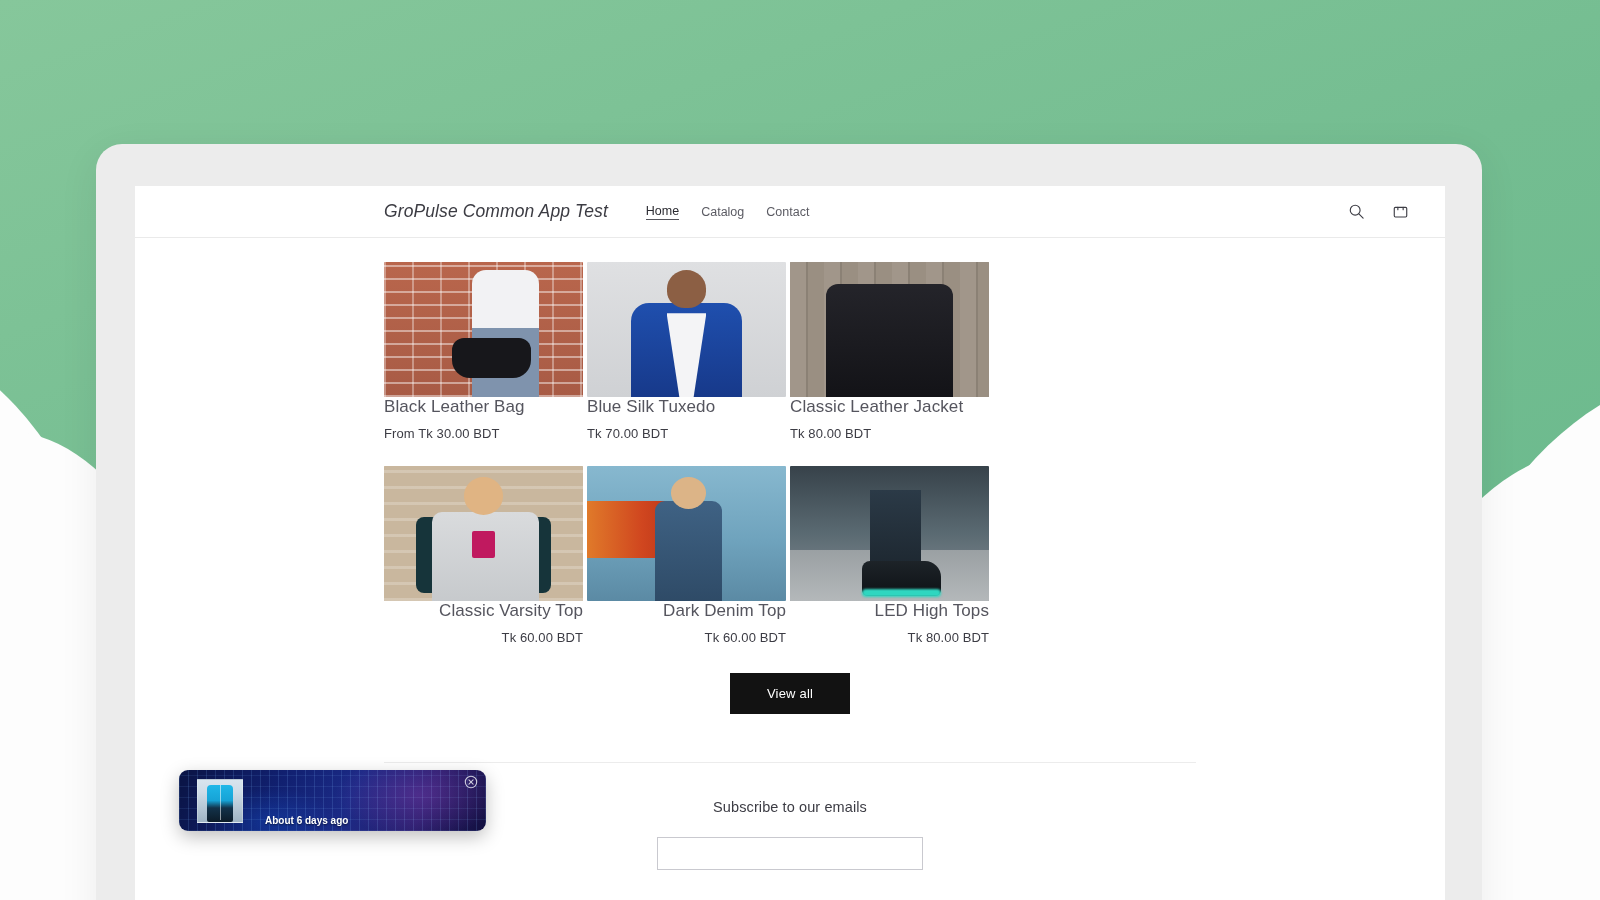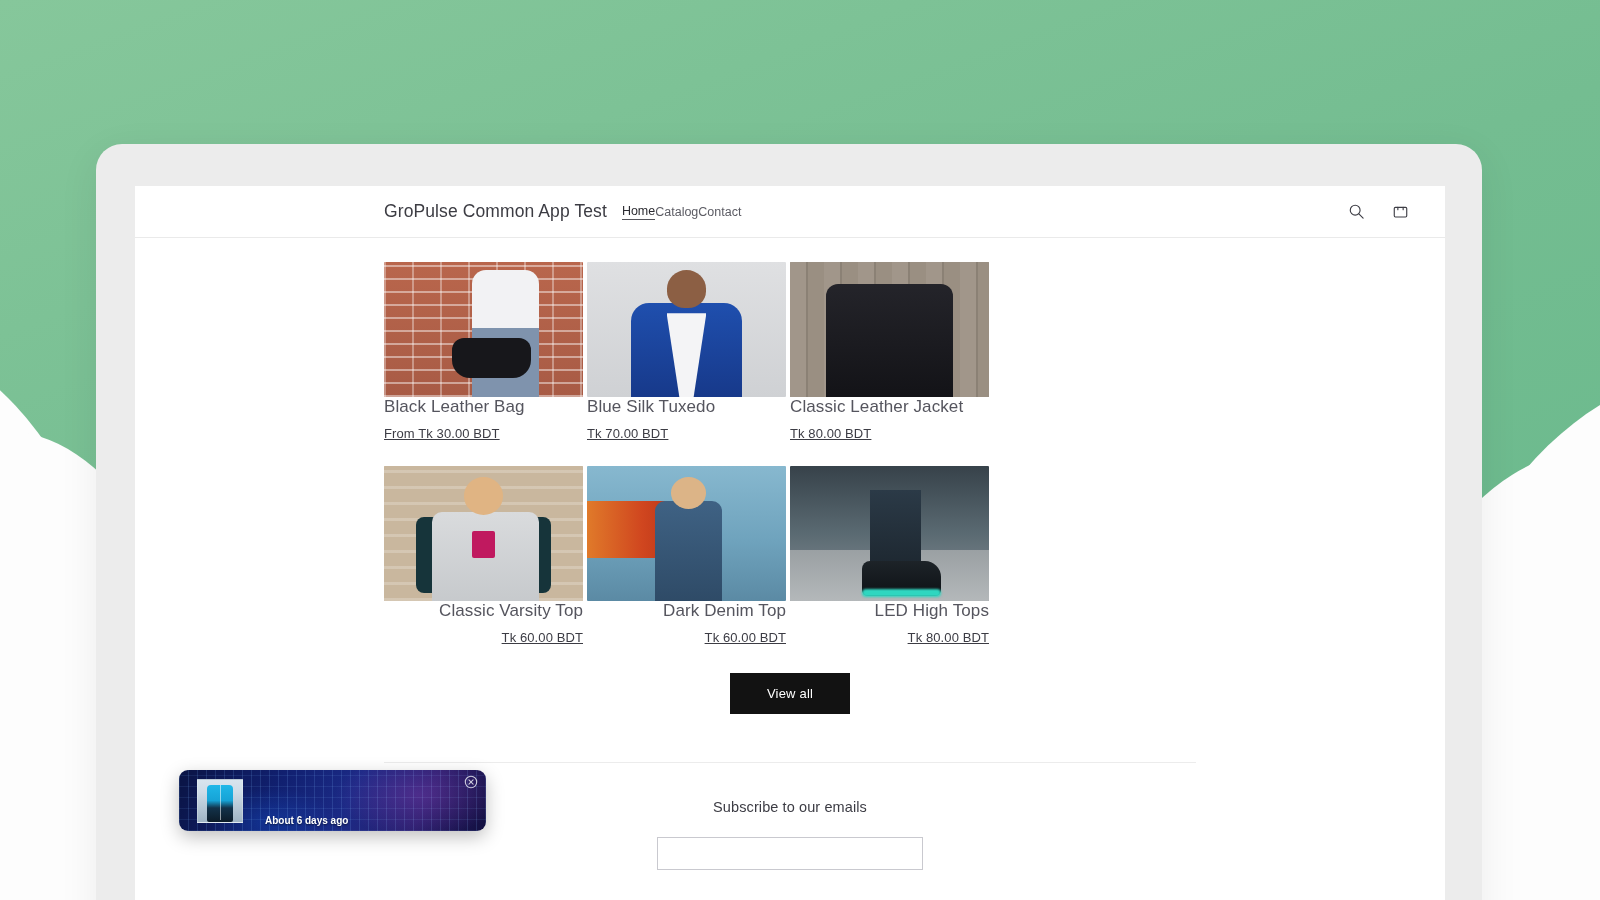--- a/index.html
+++ b/index.html
@@ -69,25 +69,27 @@
     padding: 0 34px 0 249px;
     border-bottom: 1px solid #eaeaea;
     position: relative;
   }
   .brand {
     font-size: 17.5px;
     color: #3c3c43;
     letter-spacing: .1px;
     white-space: nowrap;
     font-weight: 400;
+    font-style: italic;
   }
   .nav {
     display: flex;
     align-items: center;
-    margin-left: 15px;
+    gap: 22px;
+    margin-left: 38px;
   }
   .nav a {
     font-size: 12.5px;
     color: #5b5b63;
     text-decoration: none;
     white-space: nowrap;
   }
   .nav a.active {
     color: #2b2b31;
     border-bottom: 1px solid #55555c;
@@ -136,21 +138,20 @@
   .card .pname {
     font-size: 17px;
     color: #55555e;
     letter-spacing: .1px;
   }
   .card .pprice {
     margin-top: 9px;
     font-size: 13px;
     color: #3c3c44;
     letter-spacing: .1px;
-    text-decoration: underline;
   }
   .row2 { margin-top: 25px; text-align: right; }
 
   .viewall-wrap {
     display: flex;
     justify-content: center;
     margin-top: 28px;
   }
   .viewall {
     background: #121212;

